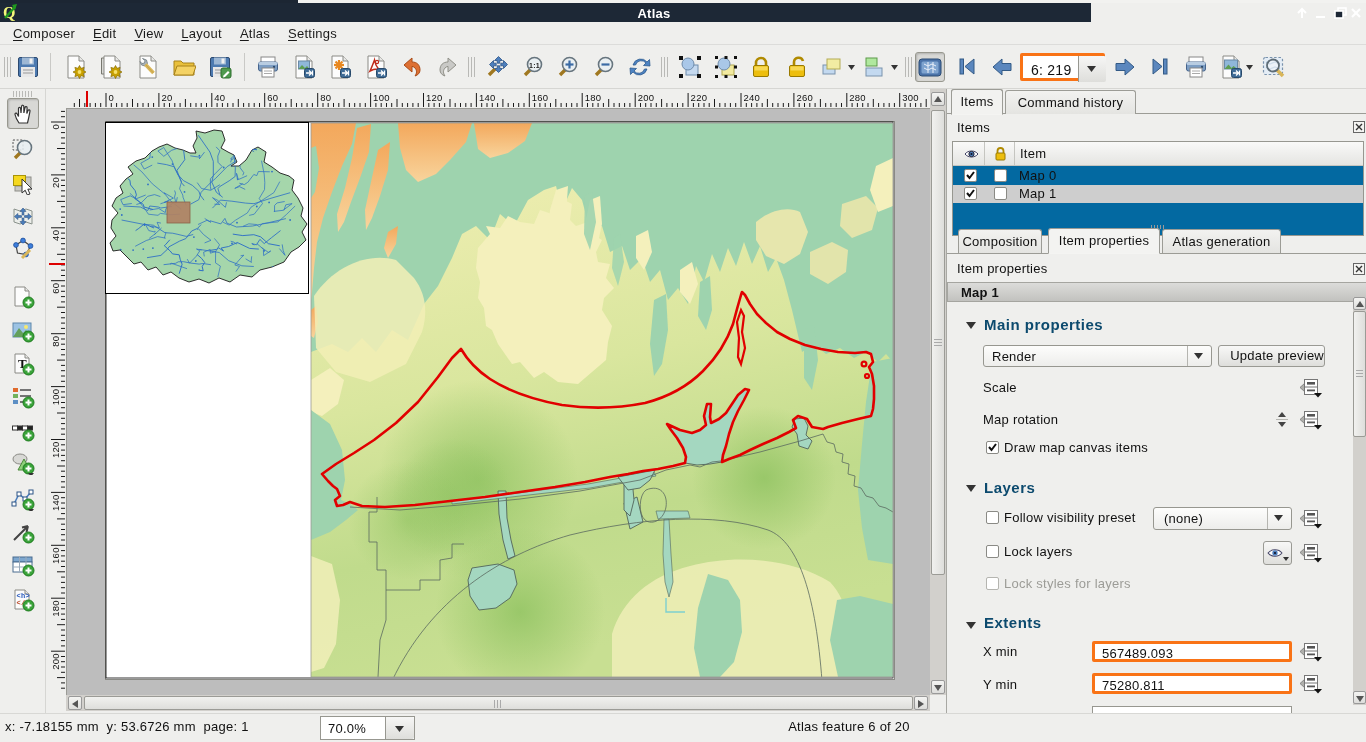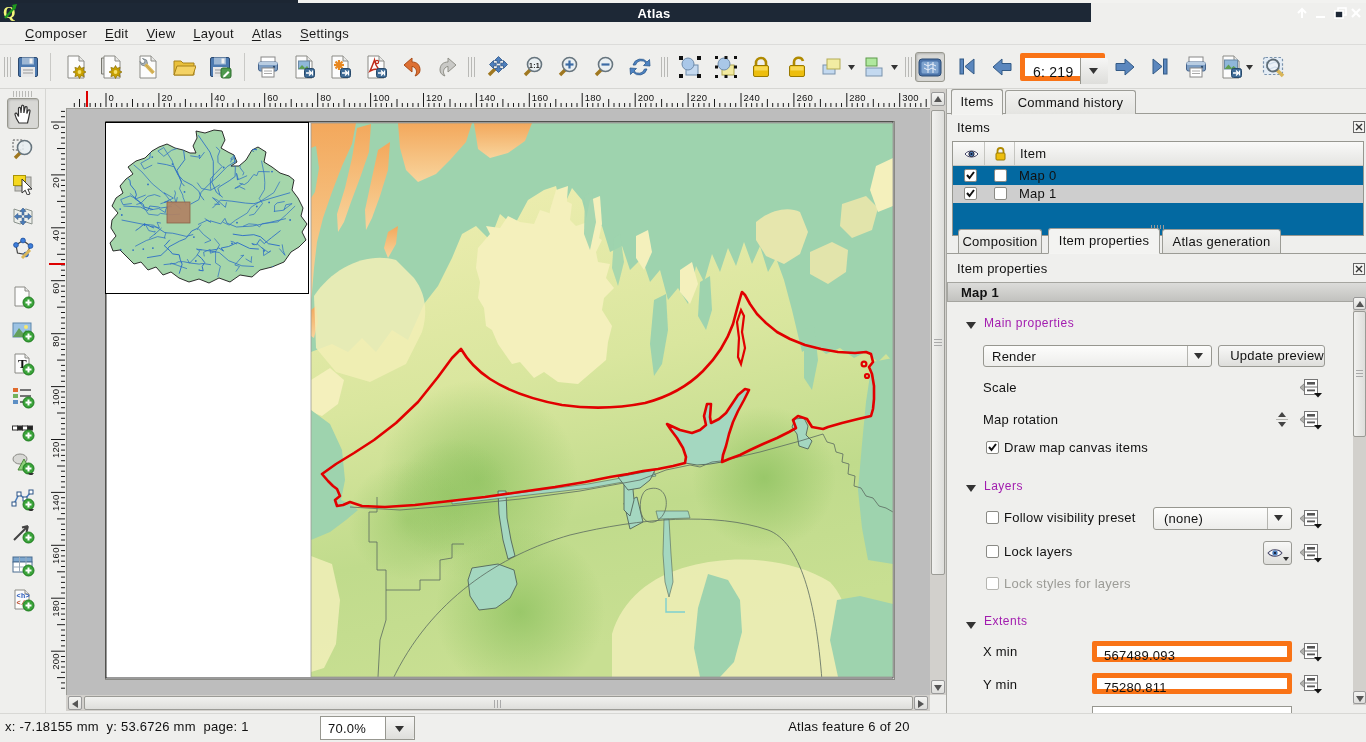--- a/index.html
+++ b/index.html
@@ -1,25 +1,25 @@
 <!DOCTYPE html>
 <html><head><meta charset="utf-8"><style>
 *{margin:0;padding:0;box-sizing:border-box}
 body{width:1366px;height:742px;overflow:hidden;font-family:"Liberation Sans",sans-serif;background:#efefed;letter-spacing:0.25px}
 #win{position:relative;width:1366px;height:742px}
 .abs{position:absolute}
 .grip{position:absolute;top:12px;width:7px;height:20px;background:repeating-linear-gradient(90deg,#b9b9b6 0,#b9b9b6 1px,#efefed 1px,#efefed 3px)}
 .sep{position:absolute;top:8px;width:1px;height:28px;background:#c9c9c6}
 .mitem{display:inline-block;padding:4px 9px;font-size:13px;color:#1a1a1a}
 .mitem u{text-decoration:underline;text-underline-offset:2px}
-.field{position:absolute;background:#fff;border:5px solid #f97316;border-radius:2px;font-size:13px;color:#111}
+.field{position:absolute;background:#fff;border:3px solid #f97316;border-radius:2px;font-size:13px;color:#111}
 .btn{position:absolute;background:linear-gradient(#f8f8f7,#e9e9e7 60%,#dededb);border:1px solid #9a9a94;border-radius:3px;font-size:13px;color:#111;text-align:right}
 .cb{position:absolute;width:13px;height:13px;background:#fff;border:1px solid #8a8a85;border-radius:2px}
 .lbl{position:absolute;font-size:13px;color:#111;white-space:nowrap}
-.sect{position:absolute;font-size:12px;font-weight:normal;color:#a21caf;white-space:nowrap;letter-spacing:0.5px}
+.sect{position:absolute;font-size:15px;font-weight:bold;color:#0c4a6e;white-space:nowrap;letter-spacing:0.5px}
 .tab{position:absolute;height:24px;background:linear-gradient(#f2f2f0,#e4e4e1);border:1px solid #9c9c96;border-bottom:none;border-radius:3px 3px 0 0;font-size:13px;color:#111;text-align:center;line-height:23px}
 .tab.on{background:#f4f4f2;height:26px;z-index:2}
 </style></head><body>
 <div id="win">
 
 <div class="abs" style="left:0;top:0;width:298px;height:3px;background:#1c2633"></div>
 <div class="abs" style="left:298px;top:0;width:1068px;height:3px;background:#f2f2f0"></div>
 <div class="abs" style="left:0;top:3px;width:1091px;height:19px;background:#1d2836">
   <svg class="abs" style="left:3px;top:1px" width="15" height="17" viewBox="0 0 15 17">
     <text x="0" y="14" font-family="Liberation Serif" font-size="16" font-weight="bold" fill="#f4f77b">Q</text>
@@ -37,21 +37,21 @@
       <rect x="41" y="5" width="8" height="7" fill="#1d2836"></rect>
     </g>
     <g stroke="#fff" stroke-width="2.2">
       <line x1="58" y1="3" x2="66" y2="11"></line>
           <line x1="66" y1="3" x2="58" y2="11"></line>
     </g>
   </svg>
 </div>
 
 <div class="abs" style="left:0;top:22px;width:1366px;height:23px;background:#efefed;border-bottom:1px solid #dcdcda">
- <div style="padding-left:16px">
+ <div style="padding-left:4px">
   <span class="mitem"><u>C</u>omposer</span><span class="mitem"><u>E</u>dit</span><span class="mitem"><u>V</u>iew</span><span class="mitem"><u>L</u>ayout</span><span class="mitem"><u>A</u>tlas</span><span class="mitem"><u>S</u>ettings</span>
  </div>
 </div>
 <div class="abs" id="toolbar" style="left:0;top:45px;width:1366px;height:44px;background:#efefed;border-bottom:1px solid #d6d6d3">
       <div class="grip" style="left:4px"></div>
       <svg class="abs" style="left:16px;top:10px" width="24" height="24" viewBox="0 0 24 24">
         <rect x="2.5" y="2.5" width="19" height="19" rx="1.5" fill="#4d7ab0" stroke="#2d4a70" stroke-width="1"></rect>
         <rect x="6" y="2.5" width="12" height="7" fill="#9db7d4"></rect>
         <rect x="13.5" y="3.5" width="3" height="5" fill="#f0f0f0"></rect>
         <rect x="5" y="12" width="14" height="10" fill="#e8e8e8"></rect>

